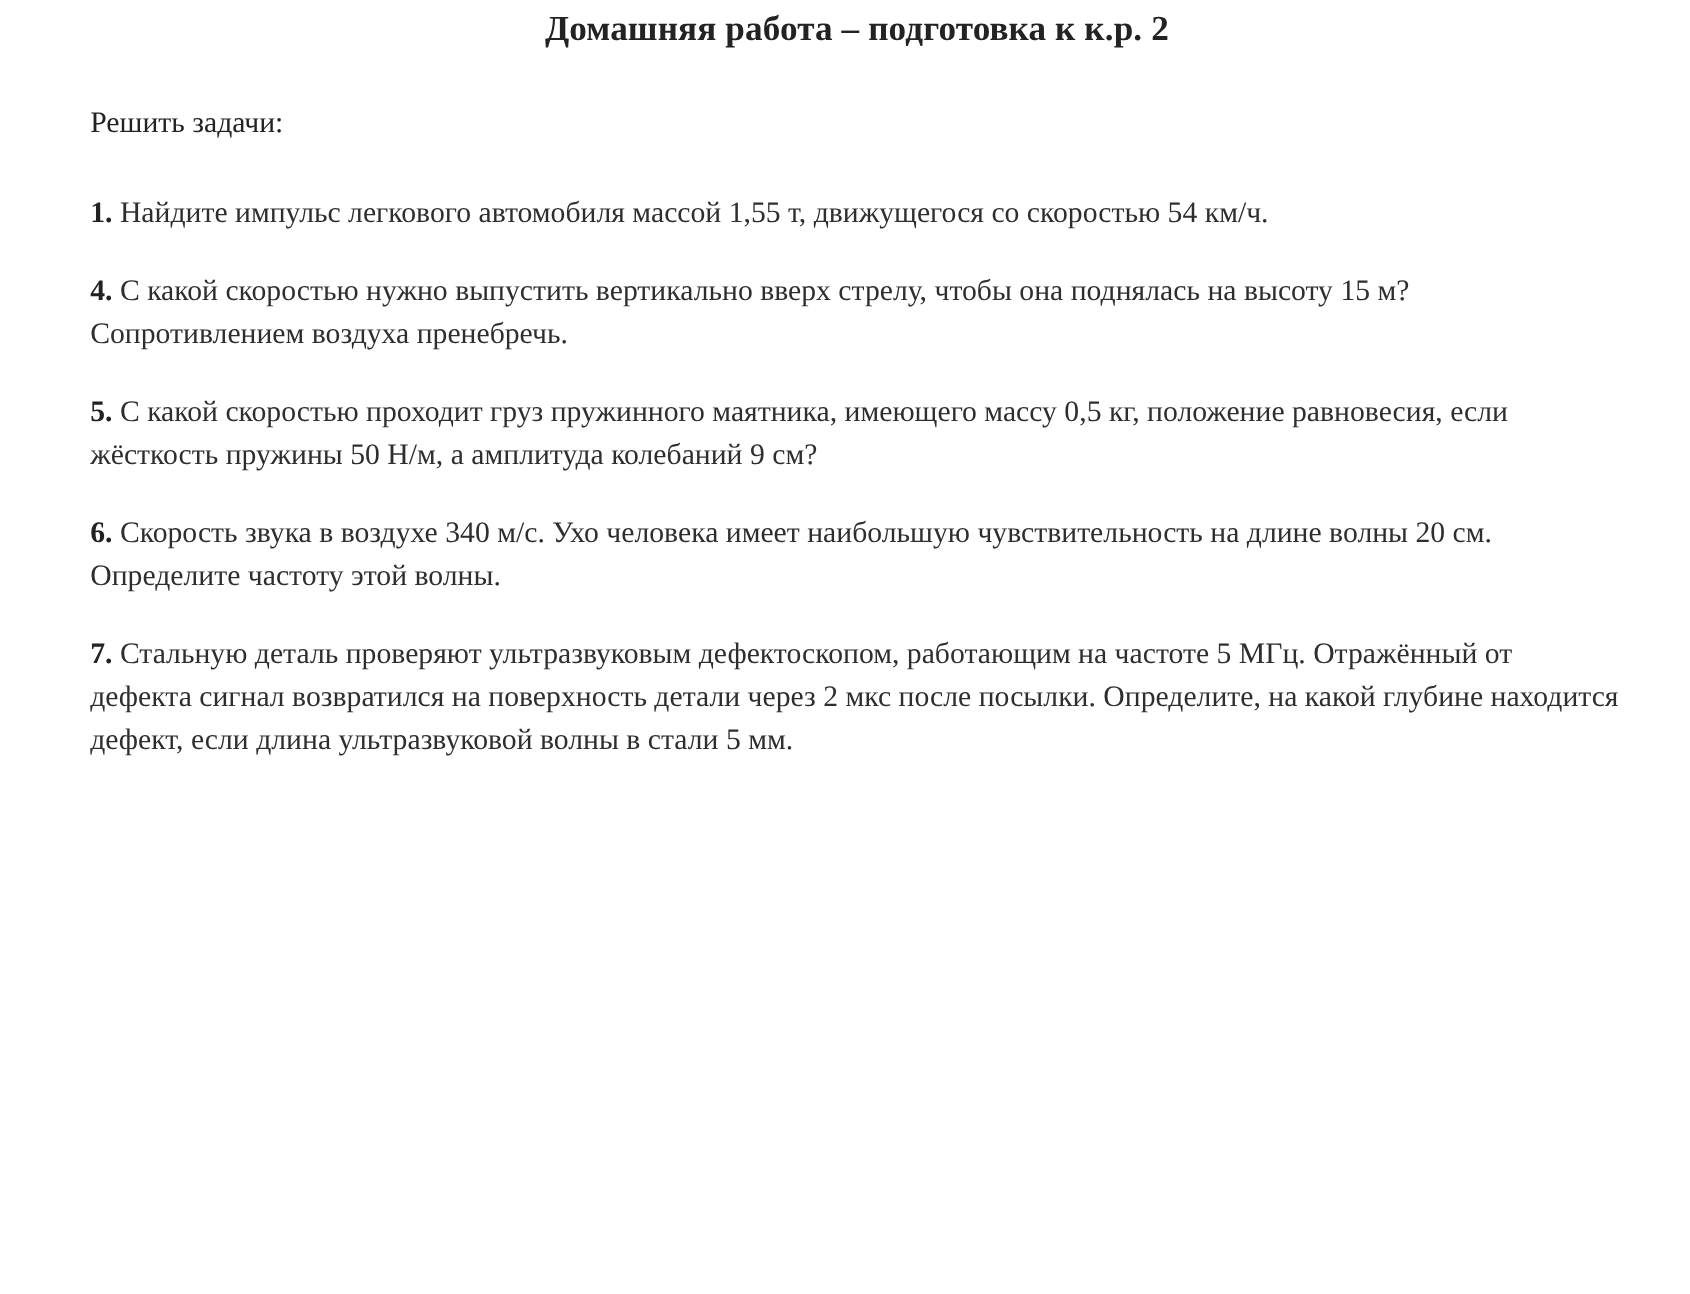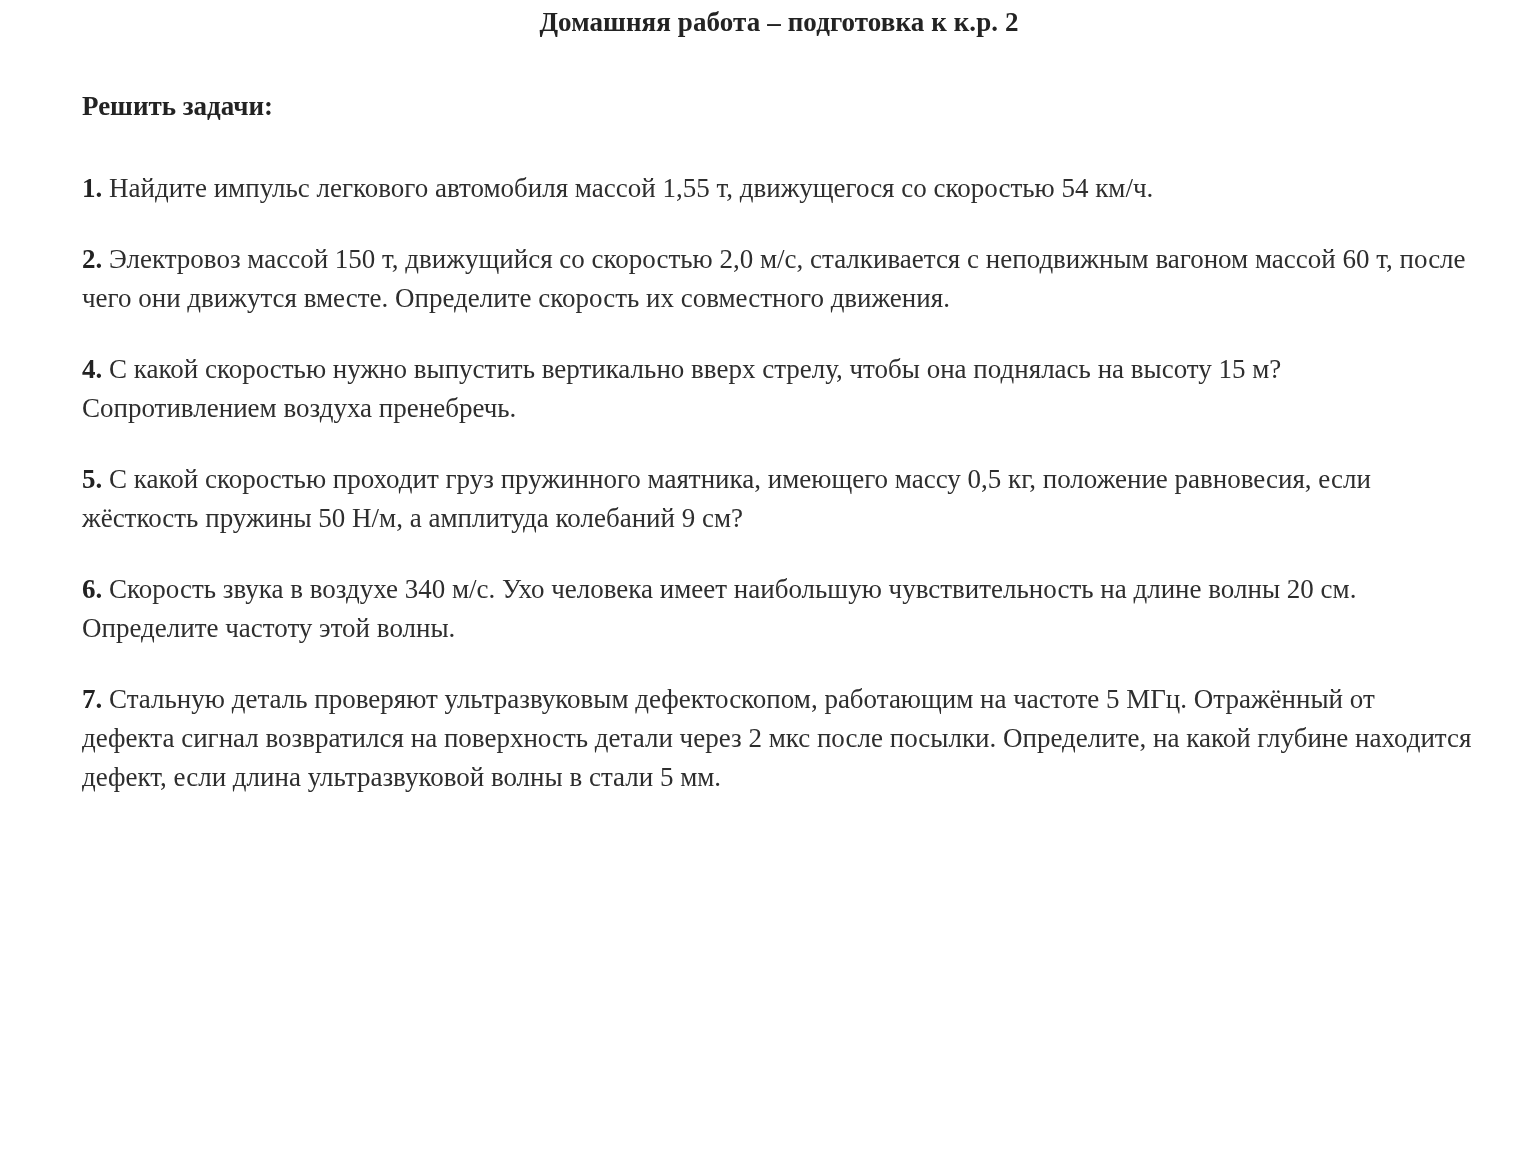--- a/index.html
+++ b/index.html
@@ -14,32 +14,32 @@
     height: 1176px;
     background: #ffffff;
     overflow: hidden;
     font-family: "Liberation Serif", "DejaVu Serif", serif;
     color: #2b2b2b;
     -webkit-font-smoothing: none;
   }
   .doc-title {
     text-align: center;
     font-weight: bold;
-    font-size: 27px;
+    font-size: 32px;
     line-height: 1.1;
     color: #232323;
     margin: 8px 0 0 0;
     padding-left: 22px;
     letter-spacing: 0.1px;
   }
   .content {
     padding: 0 62px 0 82px;
   }
   .section-heading {
-    font-weight: bold;
+    font-weight: normal;
     font-size: 27px;
     line-height: 1.15;
     color: #232323;
     margin-top: 53px;
     margin-bottom: 0;
   }
   .task {
     font-size: 27px;
     line-height: 39px;
     color: #2e2e2e;
@@ -65,24 +65,20 @@
 
   <div class="content">
 
     <p class="section-heading">Решить задачи:</p>
 
     <p class="task task-1">
       <span class="num">1.</span>
       <span class="body">Найдите импульс легкового автомобиля массой 1,55 т, движущегося со скоростью 54 км/ч.</span>
     </p>
 
-    <p class="task">
-      <span class="num">2.</span>
-      <span class="body">Электровоз массой 150 т, движущийся со скоростью 2,0 м/с, сталкивается с неподвижным вагоном массой 60 т, после чего они движутся вместе. Определите скорость их совместного движения.</span>
-    </p>
 
 
     <p class="task">
       <span class="num">4.</span>
       <span class="body">С какой скоростью нужно выпустить вертикально вверх стрелу, чтобы она поднялась на высоту 15 м? Сопротивлением воздуха пренебречь.</span>
     </p>
 
     <p class="task">
       <span class="num">5.</span>
       <span class="body">С какой скоростью проходит груз пружинного маятника, имеющего массу 0,5 кг, положение равновесия, если жёсткость пружины 50 Н/м, а амплитуда колебаний 9 см?</span>

